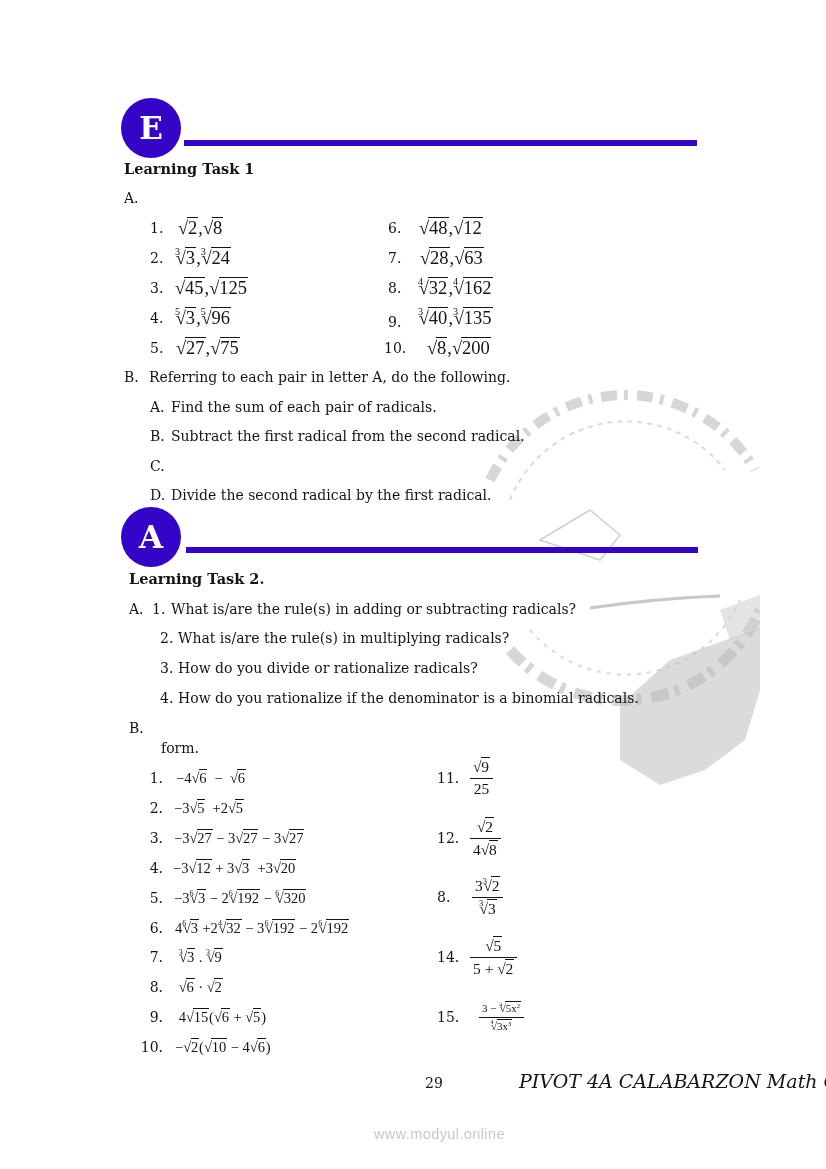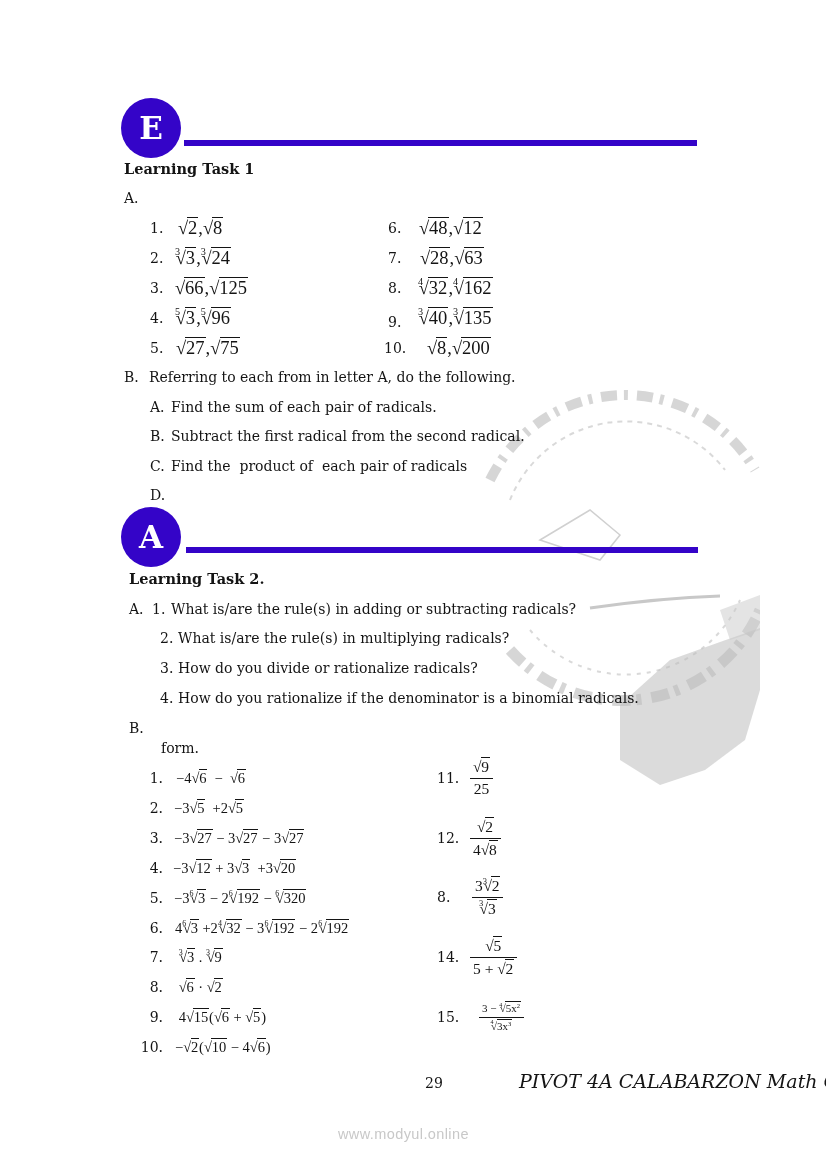--- a/index.html
+++ b/index.html
@@ -23,21 +23,21 @@
   .m4 { font-size:11px; }
   .rad { display:inline-block; white-space:nowrap; }
   .rad .idx { display:inline-block; font-size:0.55em; vertical-align:0.85em; margin-right:-0.42em; line-height:1; }
   .rad .sign { display:inline-block; margin-right:-0.04em; }
   .rad .rcd { display:inline-block; border-top:1px solid #141414; line-height:1; padding:1px 0.06em 0 0.03em; }
   .rad .rcd sup { font-size:0.6em; vertical-align:0.55em; line-height:1; }
   .frac { display:inline-block; text-align:center; vertical-align:middle; }
   .frac .fn { display:block; border-bottom:1px solid #141414; padding:0 3px 1px 3px; white-space:pre; }
   .frac .fd { display:block; padding:1px 3px 0 3px; white-space:pre; }
   .footer-pub { font-style:italic; font-size:19px; }
-  .site { font-family:"Liberation Sans", sans-serif; font-size:14.5px; color:#c8c8c8; letter-spacing:0.4px; }
+  .site { font-family:"Liberation Sans", sans-serif; font-size:14.5px; color:#c8c8c8; letter-spacing:0.4px;margin-left:36px; }
   .seal { position:absolute; left:470px; top:360px; width:290px; height:430px; pointer-events:none; }
 </style>
 </head>
 <body style="--accent: #3404c8;">
 
 <div class="page">
 
   <svg class="seal" viewBox="0 0 290 430">
     <path d="M 20 120 A 150 150 0 0 1 285 110" fill="none" stroke="#c4c4c4" stroke-width="10" stroke-dasharray="16 7 4 9" opacity="0.7"></path>
     <path d="M 40 140 A 125 125 0 0 1 255 110" fill="none" stroke="#cfcfcf" stroke-width="2" stroke-dasharray="5 5" opacity="0.8"></path>
@@ -61,21 +61,21 @@
   <div class="row" style="left:150px; top:216px;">
     <span class="num" style="width:28px;">1.</span>
     <span class="math m1"><span class="rad"><span class="sign">√</span><span class="rcd">2</span></span><span class="mt">,</span><span class="rad"><span class="sign">√</span><span class="rcd">8</span></span></span>
   </div>
   <div class="row" style="left:150px; top:246px;">
     <span class="num" style="width:25px;">2.</span>
     <span class="math m1"><span class="rad"><span class="idx">3</span><span class="sign">√</span><span class="rcd">3</span></span><span class="mt">,</span><span class="rad"><span class="idx">3</span><span class="sign">√</span><span class="rcd">24</span></span></span>
   </div>
   <div class="row" style="left:150px; top:276px;">
     <span class="num" style="width:25px;">3.</span>
-    <span class="math m1"><span class="rad"><span class="sign">√</span><span class="rcd">66</span></span><span class="mt">,</span><span class="rad"><span class="sign">√</span><span class="rcd">125</span></span></span>
+    <span class="math m1"><span class="rad"><span class="sign">√</span><span class="rcd">45</span></span><span class="mt">,</span><span class="rad"><span class="sign">√</span><span class="rcd">125</span></span></span>
   </div>
   <div class="row" style="left:150px; top:306px;">
     <span class="num" style="width:25px;">4.</span>
     <span class="math m1"><span class="rad"><span class="idx">5</span><span class="sign">√</span><span class="rcd">3</span></span><span class="mt">,</span><span class="rad"><span class="idx">5</span><span class="sign">√</span><span class="rcd">96</span></span></span>
   </div>
   <div class="row" style="left:150px; top:336px;">
     <span class="num" style="width:26px;">5.</span>
     <span class="math m1"><span class="rad"><span class="sign">√</span><span class="rcd">27</span></span><span class="mt">,</span><span class="rad"><span class="sign">√</span><span class="rcd">75</span></span></span>
   </div>
 
@@ -94,29 +94,29 @@
   <div class="row" style="left:388px; top:306px;">
     <span class="num" style="width:30px; padding-top:8px;">9.</span>
     <span class="math m1"><span class="rad"><span class="idx">3</span><span class="sign">√</span><span class="rcd">40</span></span><span class="mt">,</span><span class="rad"><span class="idx">3</span><span class="sign">√</span><span class="rcd">135</span></span></span>
   </div>
   <div class="row" style="left:384px; top:336px;">
     <span class="num" style="width:43px;">10.</span>
     <span class="math m1"><span class="rad"><span class="sign">√</span><span class="rcd">8</span></span><span class="mt">,</span><span class="rad"><span class="sign">√</span><span class="rcd">200</span></span></span>
   </div>
 
   <div class="abs" style="left:124px; top:368px;">B.</div>
-  <div class="abs" style="left:149px; top:368px;">Referring to each from in letter A, do the following.</div>
+  <div class="abs" style="left:149px; top:368px;">Referring to each pair in letter A, do the following.</div>
 
   <div class="abs" style="left:150px; top:398px;">A.</div>
   <div class="abs" style="left:171px; top:398px;">Find the sum of each pair of radicals.</div>
   <div class="abs" style="left:150px; top:427px;">B.</div>
   <div class="abs" style="left:171px; top:427px;">Subtract the first radical from the second radical.</div>
   <div class="abs" style="left:150px; top:457px;">C.</div>
-  <div class="abs" style="left:171px; top:457px; white-space:pre;">Find the  product of  each pair of radicals</div>
   <div class="abs" style="left:150px; top:486px;">D.</div>
+  <div class="abs" style="left:171px; top:486px;">Divide the second radical by the first radical.</div>
 
   <div class="badge" style="left:121px; top:507px;">
     <span>A</span>
   </div>
   <div class="rule" style="left:186px; top:547px; width:512px;"></div>
 
   <div class="abs title" style="left:129px; top:570px;">Learning Task 2.</div>
 
   <div class="abs" style="left:129px; top:600px;">A.</div>
   <div class="abs" style="left:152px; top:600px;">1.</div>

